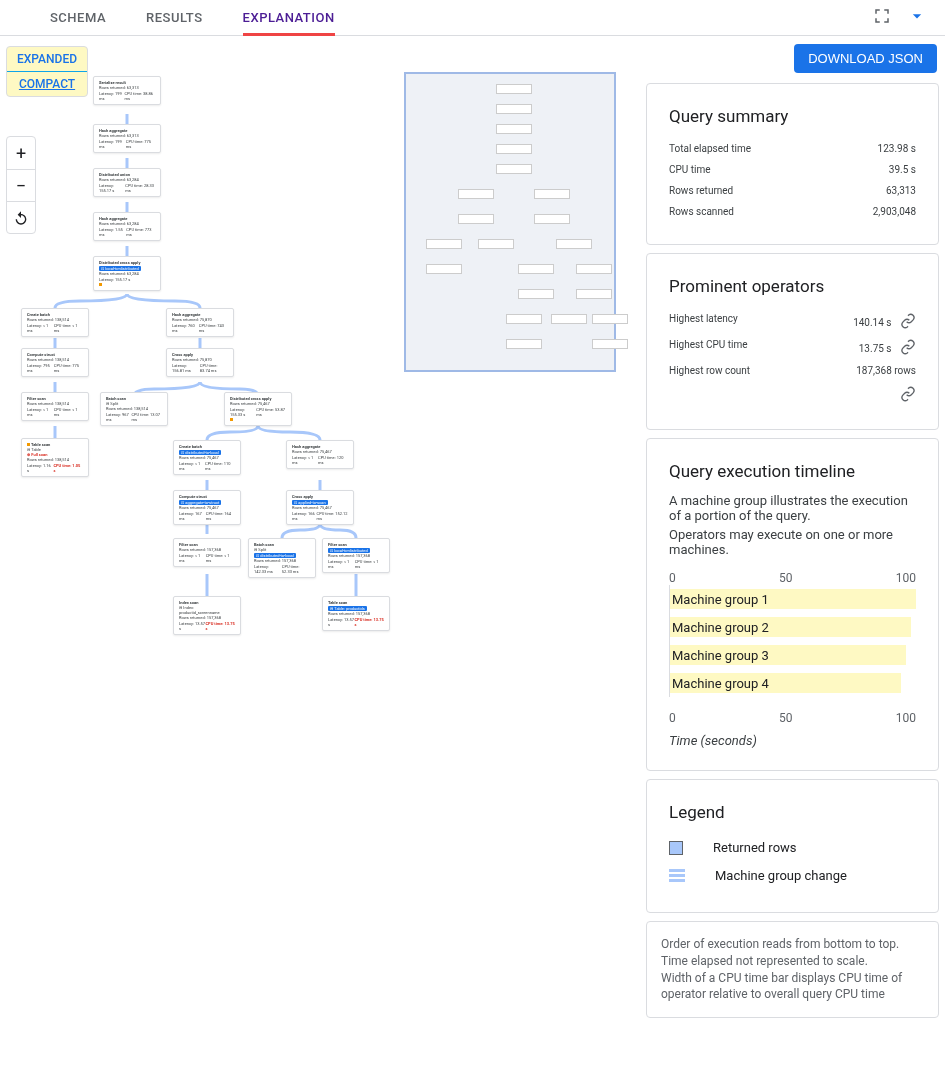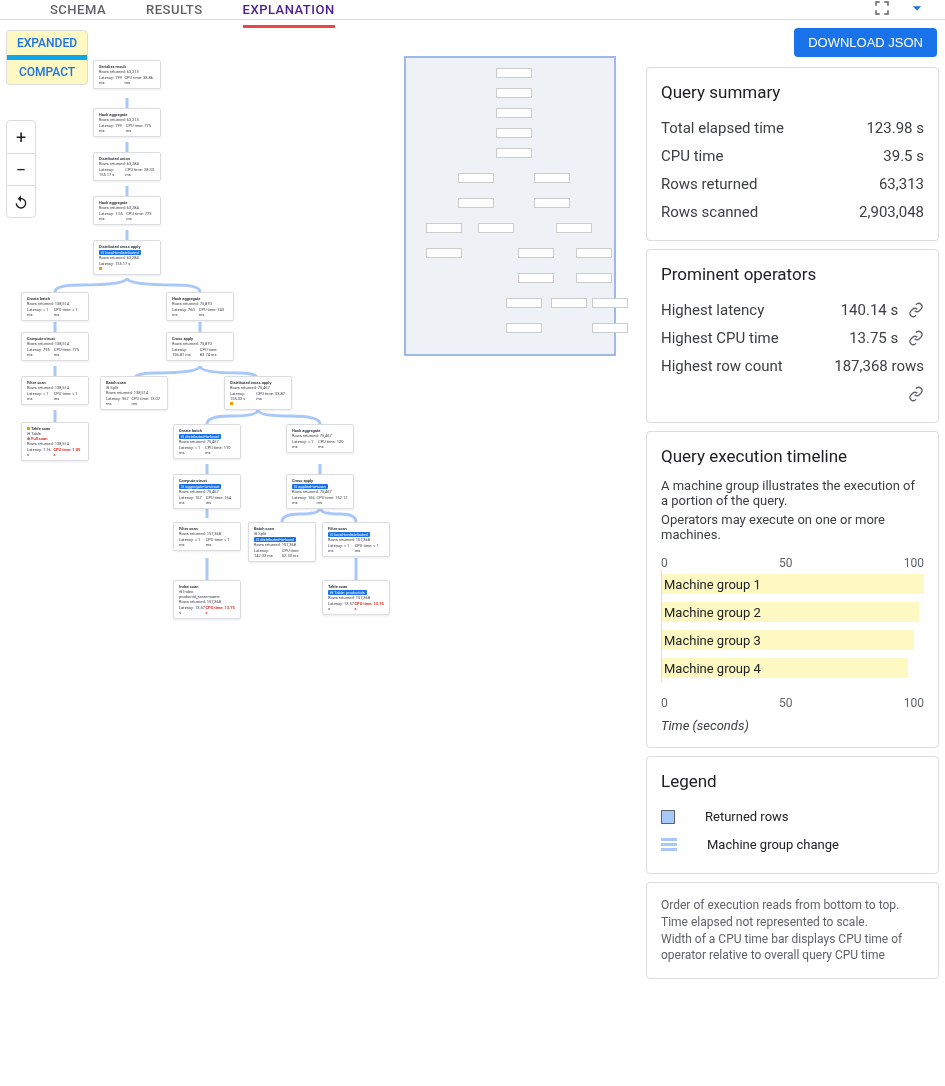--- a/index.html
+++ b/index.html
@@ -10,21 +10,21 @@
   font-size: 14px;
   width: 945px;
   height: 1086px;
   overflow: hidden;
 }
 
 
 .tab-bar {
   display: flex;
   align-items: center;
-  height: 20px;
+  height: 36px;
   border-bottom: 1px solid #dadce0;
   padding: 8px 10px;
 }
 .tab-bar .tabs { display: flex; flex: 1; gap: 40px; padding-left: 40px; }
 .tab {
   font-size: 13px;
   font-weight: 500;
   letter-spacing: 0.5px;
   color: #5f6368;
   padding: 10px 0 8px;
@@ -77,21 +77,21 @@
   z-index: 20;
 }
 .view-toggle div {
   padding: 5px 10px;
   font-size: 12px;
   font-weight: 500;
   color: #1a73e8;
   cursor: pointer;
   text-align: center;
 }
-.view-toggle div + div { border-top: 5px solid #0ea5e9; }
+.view-toggle div + div { border-top: 1px solid #0ea5e9; text-decoration: underline; }
 
 .zoom-ctrl {
   position: absolute;
   top: 100px;
   left: 6px;
   border: 1px solid #dadce0;
   border-radius: 4px;
   background: #fff;
   z-index: 20;
 }
@@ -154,30 +154,30 @@
 .node .nc { background: #1a73e8; color: #fff; padding: 0 2px; border-radius: 1px; display: inline-block; margin-top: 1px; }
 .node .nr { display: flex; justify-content: space-between; margin-top: 1px; }
 .node .warn { display:inline-block; width:3px; height:3px; background:#f29900; margin-right:1px;}
 .node .red { color:#d93025; font-weight:700;}
 
 
 .card {
   clear: both;
   border: 1px solid #dadce0;
   border-radius: 4px;
-  padding: 14px;
+  padding: 22px;
   margin: 8px 0;
 }
 .card h2 {
   font-size: 17px;
   font-weight: 400;
   color: #202124;
   margin-bottom: 12px;
 }
-.kv { display: flex; padding: 5px 0; font-size: 15px; }
+.kv { display: flex; padding: 5px 0; font-size: 10px; }
 .kv .k { flex: 1; color: #3c4043; }
 .kv .v { color: #3c4043; }
 .link-icon { width: 16px; height: 16px; stroke: #5f6368; margin-left: 6px; vertical-align: -3px; }
 
 
 .tl-desc { font-size: 13px; color: #3c4043; margin-bottom: 4px; }
 .tl-axis { display: flex; justify-content: space-between; font-size: 12px; color: #5f6368; margin-top: 14px; }
 .tl-bars { border-left: 1px solid #dadce0; }
 .tl-row { padding: 4px 0; }
 .tl-bar { height: 20px; background: #fef9c3; display: flex; align-items: center; }

